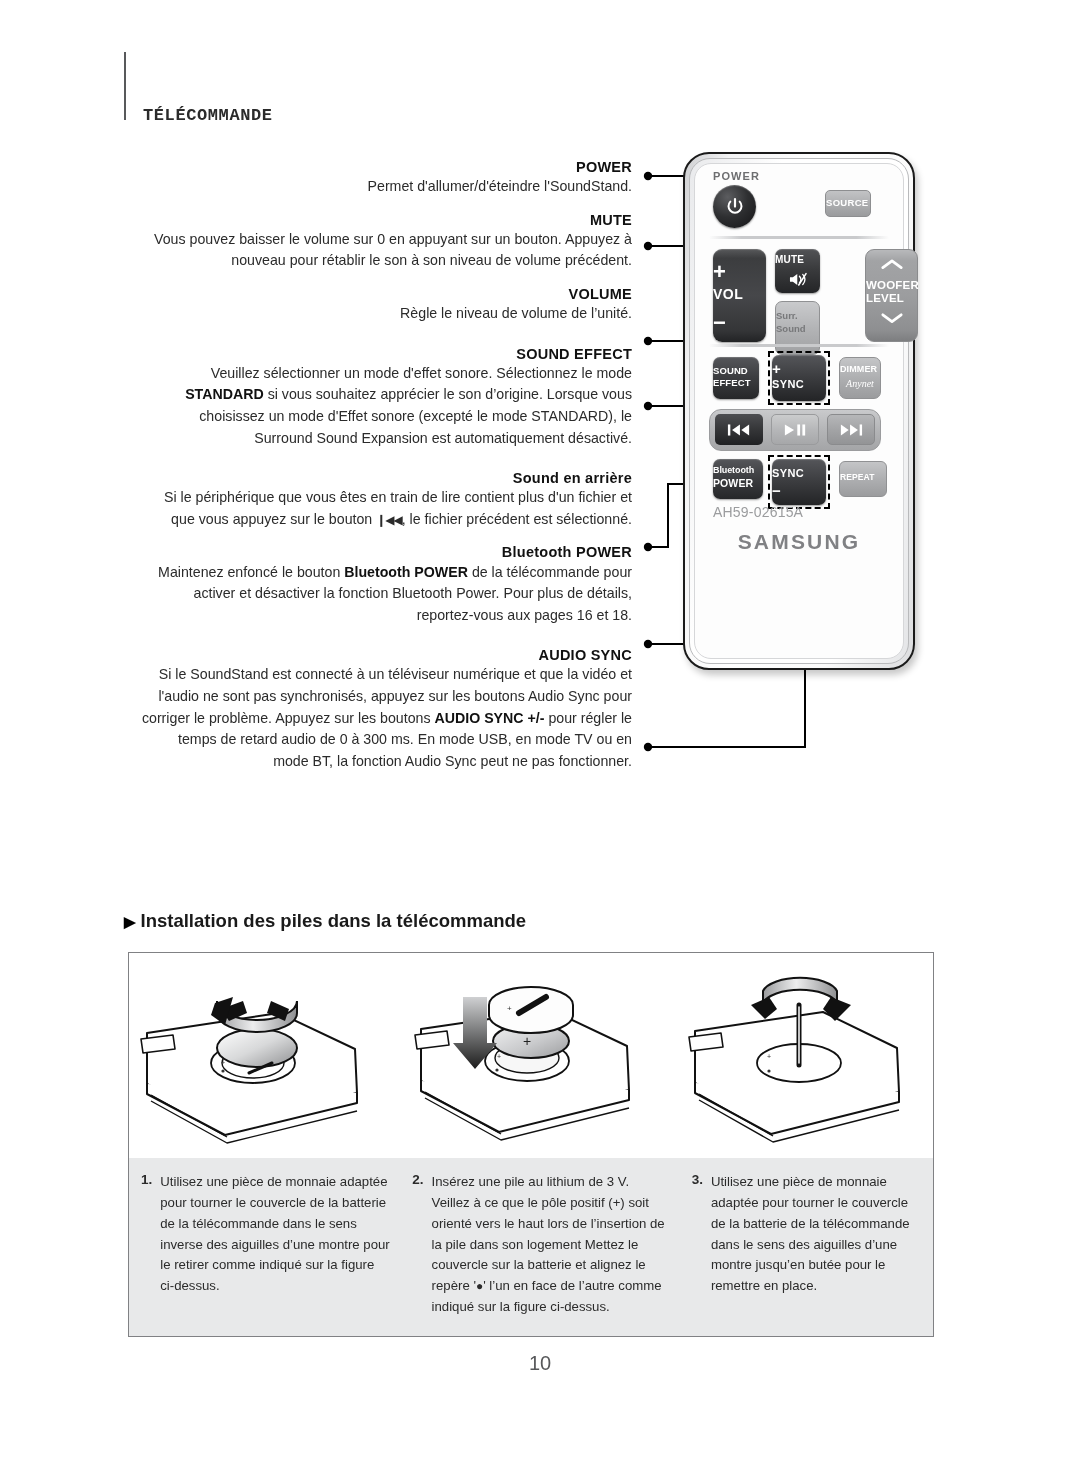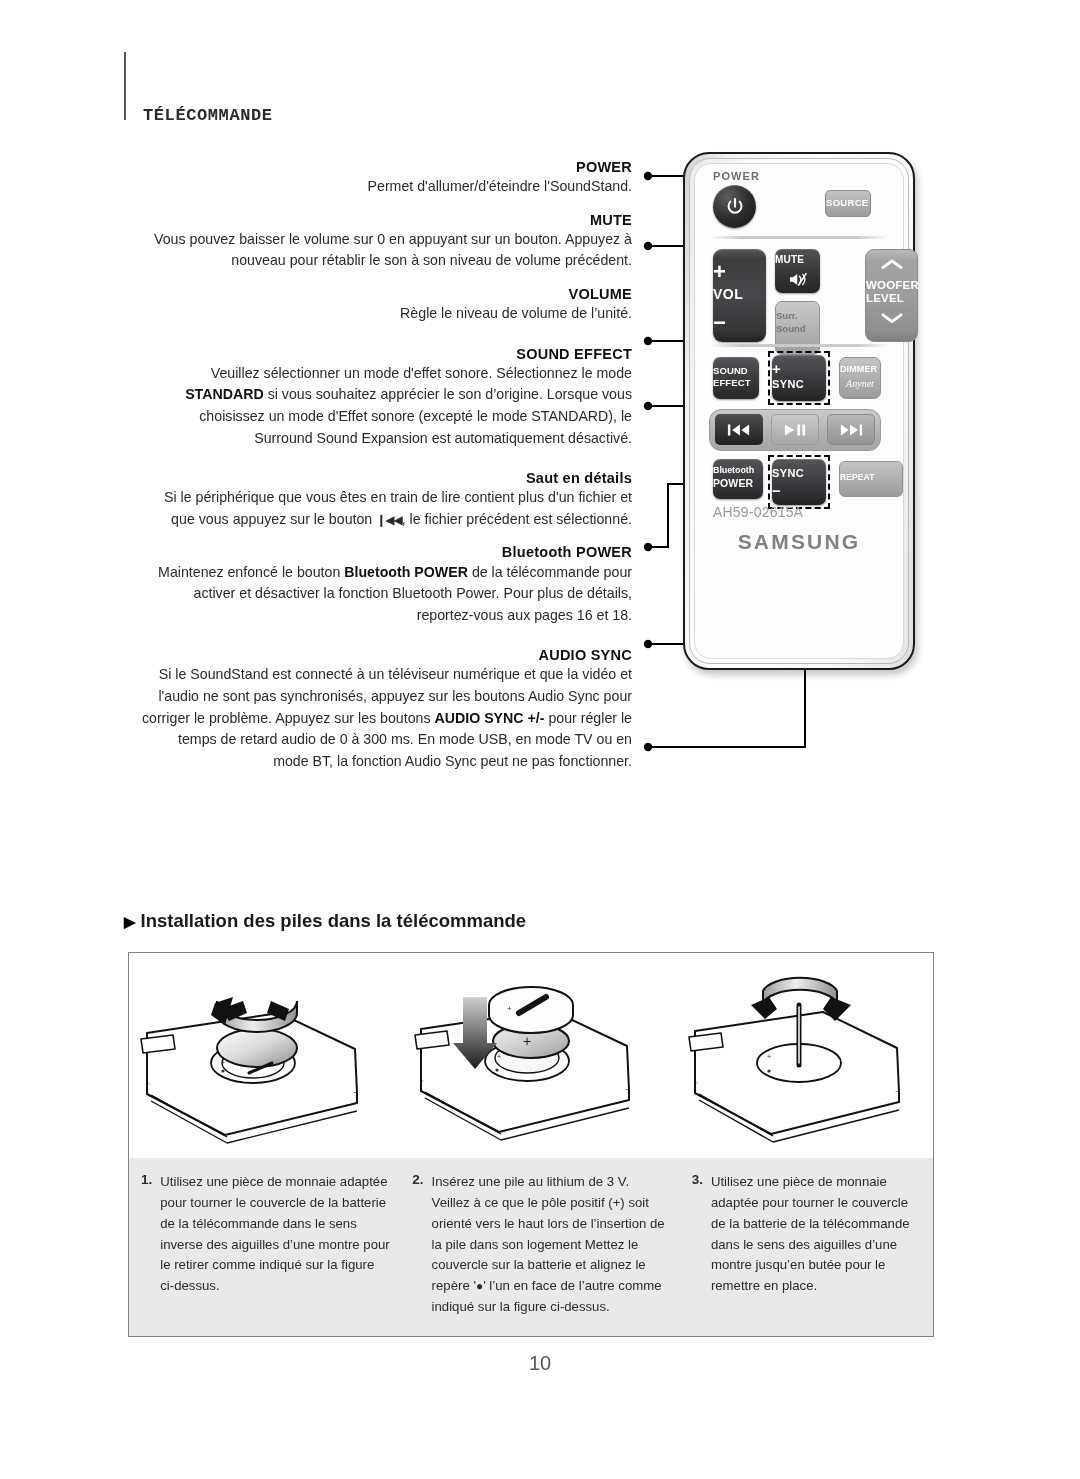--- a/index.html
+++ b/index.html
@@ -271,21 +271,21 @@
     left: 73px; top: 291px; width: 54px; height: 46px;
     border-radius: 7px;
     background: linear-gradient(180deg,#55565a 0%, #3c3d40 48%, #232426 100%);
     box-shadow: 0 1px 2px rgba(0,0,0,0.4), inset 0 1px 1px rgba(255,255,255,0.2);
   }
   #sync-minus-text { top: 9px; font-size: 11px; letter-spacing: 0.4px; }
   #sync-minus-sign { top: 24px; font-size: 15px; }
 
   
   #btn-repeat {
-    left: 140px; top: 293px; width: 64px; height: 36px;
+    left: 140px; top: 293px; width: 48px; height: 36px;
     border-radius: 6px;
     background: linear-gradient(180deg,#c4c5c7 0%, #aeafb1 50%, #9b9c9e 100%);
     border: 1px solid #909193;
   }
   #btn-repeat .btn-label { top: 11px; font-size: 8.5px; letter-spacing: 0.1px; }
 
   
   #model-number {
     position: absolute; left: 14px; top: 336px;
     font-size: 14px; color: #9b9c9e; letter-spacing: 0.2px;
@@ -366,21 +366,21 @@
   <div class="gap-sm"></div>
   <div class="callout-label">MUTE</div>
   <div class="callout-body">Vous pouvez baisser le volume sur 0 en appuyant sur un bouton. Appuyez à nouveau pour rétablir le son à son niveau de volume précédent.</div>
   <div class="gap-sm"></div>
   <div class="callout-label">VOLUME</div>
   <div class="callout-body">Règle le niveau de volume de l’unité.</div>
   <div class="gap-md"></div>
   <div class="callout-label">SOUND EFFECT</div>
   <div class="callout-body">Veuillez sélectionner un mode d'effet sonore. Sélectionnez le mode <b>STANDARD</b> si vous souhaitez apprécier le son d’origine. Lorsque vous choisissez un mode d'Effet sonore (excepté le mode STANDARD), le Surround Sound Expansion est automatiquement désactivé.</div>
   <div class="gap-md"></div>
-  <div class="callout-label">Saut en détails</div>
+  <div class="callout-label">Sound en arrière</div>
   <div class="callout-body">Si le périphérique que vous êtes en train de lire contient plus d'un fichier et que vous appuyez sur le bouton <span class="skipglyph">❙◀◀</span>, le fichier précédent est sélectionné.</div>
   <div class="gap-sm"></div>
   <div class="callout-label">Bluetooth POWER</div>
   <div class="callout-body">Maintenez enfoncé le bouton <b>Bluetooth POWER</b> de la télécommande pour activer et désactiver la fonction Bluetooth Power. Pour plus de détails, reportez-vous aux pages 16 et 18.</div>
   <div class="gap-md"></div>
   <div class="callout-label">AUDIO SYNC</div>
   <div class="callout-body">Si le SoundStand est connecté à un téléviseur numérique et que la vidéo et l'audio ne sont pas synchronisés, appuyez sur les boutons Audio Sync pour corriger le problème. Appuyez sur les boutons <b>AUDIO SYNC +/-</b> pour régler le temps de retard audio de 0 à 300 ms. En mode USB, en mode TV ou en mode BT, la fonction Audio Sync peut ne pas fonctionner.</div>
 </div>
 
 <svg id="leaders" viewBox="0 0 1080 1479">

